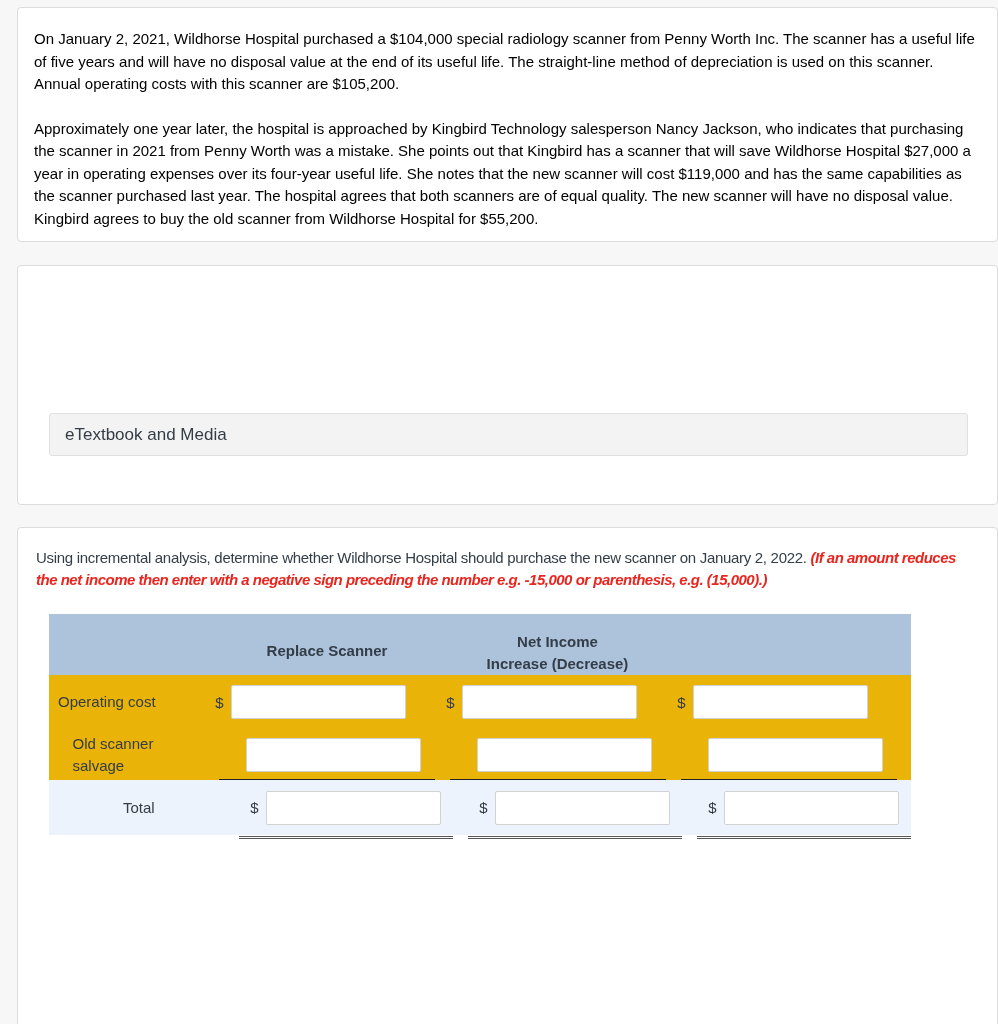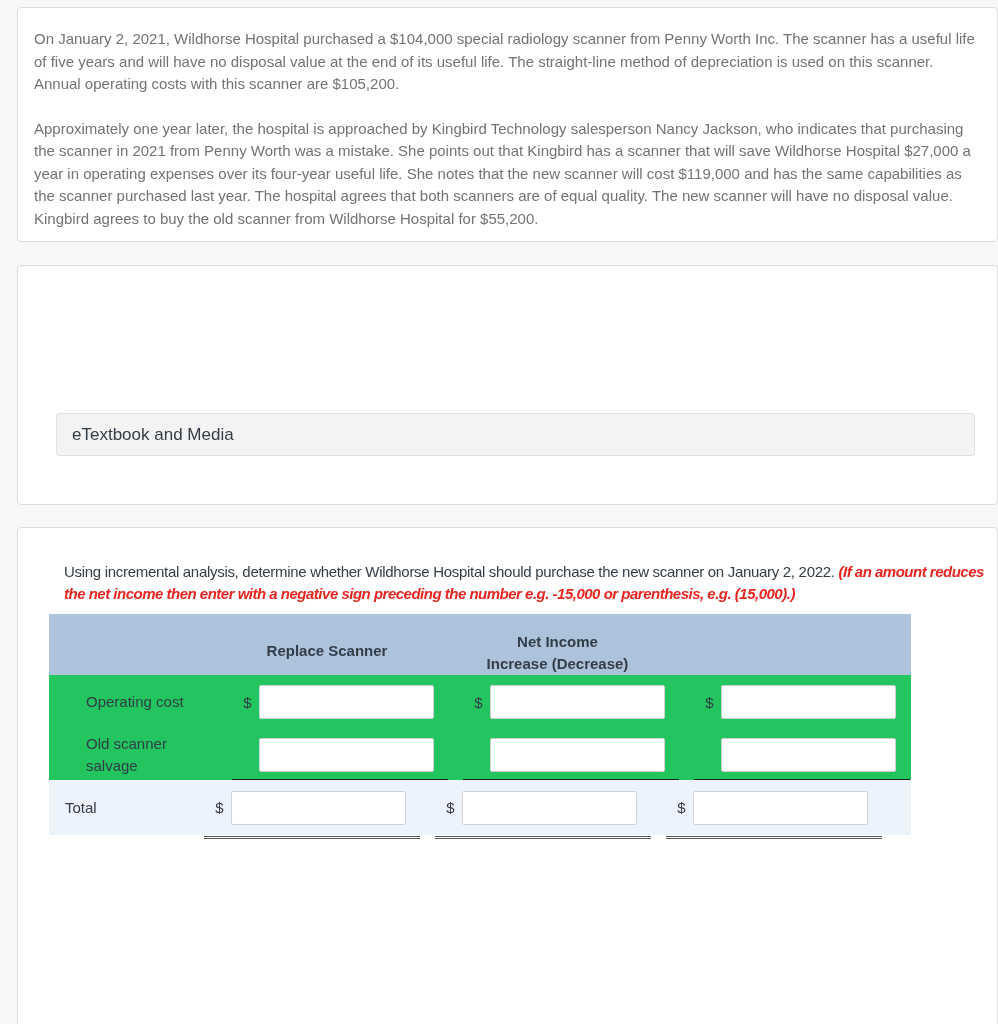--- a/index.html
+++ b/index.html
@@ -9,21 +9,21 @@
     background: #f7f7f7;
     font-family: "Liberation Sans", sans-serif;
     color: #333d47;
     position: relative;
   }
   .card {
     position: absolute; background: #fff;
     border: 1px solid #dcdcdc; border-radius: 4px;
   }
   #card-problem { left: 17px; top: 7px; width: 981px; height: 235px; padding: 20px 16px 0 16px; }
-  #card-problem p { margin: 0; font-size: 15px; line-height: 22.5px; color: #737373; }
+  #card-problem p { margin: 0; font-size: 15px; line-height: 22.5px; color: #000000; }
   #card-problem p + p { margin-top: 22px; }
 
   #card-a { left: 17px; top: 265px; width: 981px; height: 240px; }
   #card-b { left: 17px; top: 527px; width: 981px; height: 510px; }
 
   .q-text { position: absolute; left: 31px; font-size: 15px; color: #333d47; letter-spacing: -0.2px; }
   .answer-row {
     position: absolute; background: #dee8f4;
     display: flex; align-items: center; font-size: 15px; color: #333d47;
   }
@@ -35,39 +35,39 @@
     position: absolute; right: 10px; top: 50%; width: 9px; height: 9px;
     border-right: 2px solid #444; border-bottom: 2px solid #444;
     transform: translateY(-70%) rotate(45deg);
   }
   .text-input {
     background: #fff; border: 1px solid #d2d2d2; border-radius: 2px;
     font-family: "Liberation Sans", sans-serif; font-size: 14px; padding: 0 6px;
     outline: none;
   }
   .etext {
-    position: absolute; left: 38px; top: 147px; width: 919px; height: 43px;
+    position: absolute; left: 31px; top: 147px; width: 919px; height: 43px;
     background: #f3f3f3; border: 1px solid #e0e0e0; border-radius: 3px;
     font-size: 17px; color: #333d47; padding: 11px 8px 0 15px; cursor: pointer;
   }
-  .instr { position: absolute; left: 46px; top: 19px; width: 920px; font-size: 15px; line-height: 22px; color: #333d47; letter-spacing: -0.3px; margin-top: 14px; }
+  .instr { position: absolute; left: 18px; top: 19px; width: 920px; font-size: 15px; line-height: 22px; color: #333d47; letter-spacing: -0.3px; }
   .instr .red { color: #e8261f; font-style: italic; font-weight: bold; letter-spacing: -0.5px; }
 
   
   .tbl { position: absolute; left: 31px; top: 86px; width: 862px; }
   .thead { height: 61px; background: #adc3dc; display: flex; font-weight: bold; font-size: 15px; color: #333d47; }
   .thead > div { display: flex; align-items: center; justify-content: center; text-align: center; line-height: 22px; }
   .c0 { width: 155px; }
   .c1 { width: 216px; }
   .gap { width: 15px; }
   .c2 { width: 216px; }
   .c3 { width: 215px; }
   .c4 { width: 15px; }
   .trow { display: flex; align-items: center; }
-  .trow.odd { background: #22c55e; padding-left: 28px; }
+  .trow.odd { background: #eab308; }
   .trow.even { background: #ecf3fc; }
   .lbl { width: 155px; padding-left: 9px; font-size: 15px; line-height: 22px; color: #333d47; }
   .cell { width: 216px; height: 100%; display: flex; align-items: center; position: relative; }
   .cell .dollar { width: 27px; text-align: center; font-size: 15px; padding-left: 4px; }
   .cell .text-input { width: 175px; height: 34px; margin-left: 0; }
   .cell.nodollar .text-input { margin-left: 27px; }
   .cell.uline::after { content: ""; position: absolute; left: 0; right: 0; bottom: 0; border-bottom: 1px solid #222; }
   .cell.dline::after { content: ""; position: absolute; left: 0; right: 0; bottom: -4px; border-bottom: 3px double #555; height: 4px; }
 </style>
 </head>
@@ -113,37 +113,37 @@
           <input class="text-input" value="" style="">
         </div>
       <div class="gap"></div>
       <div class="cell">
           <span class="dollar">$</span>
           <input class="text-input" value="" style="">
         </div>
     </div>
 
 
-    <div class="trow odd" style="height:51px;">
+    <div class="trow odd" style="height:51px;justify-content:center;">
       <div class="lbl" style="width:155px; padding-right:60px;">Old scanner salvage</div>
       <div class="cell nodollar uline">
           <input class="text-input" value="" style="">
         </div>
       <div class="gap"></div>
       <div class="cell nodollar uline">
           <input class="text-input" value="" style="">
         </div>
       <div class="gap"></div>
       <div class="cell nodollar uline">
           <input class="text-input" value="" style="">
         </div>
     </div>
 
     <div class="trow even" style="height:55px;">
-      <div class="lbl" style="padding-left:16px;">Total</div>
+      <div class="lbl" style="padding-left:38px;margin-left:36px;">Total</div>
       <div class="cell dline">
           <span class="dollar">$</span>
           <input class="text-input" value="" style="">
         </div>
       <div class="gap"></div>
       <div class="cell dline">
           <span class="dollar">$</span>
           <input class="text-input" value="" style="">
         </div>
       <div class="gap"></div>

